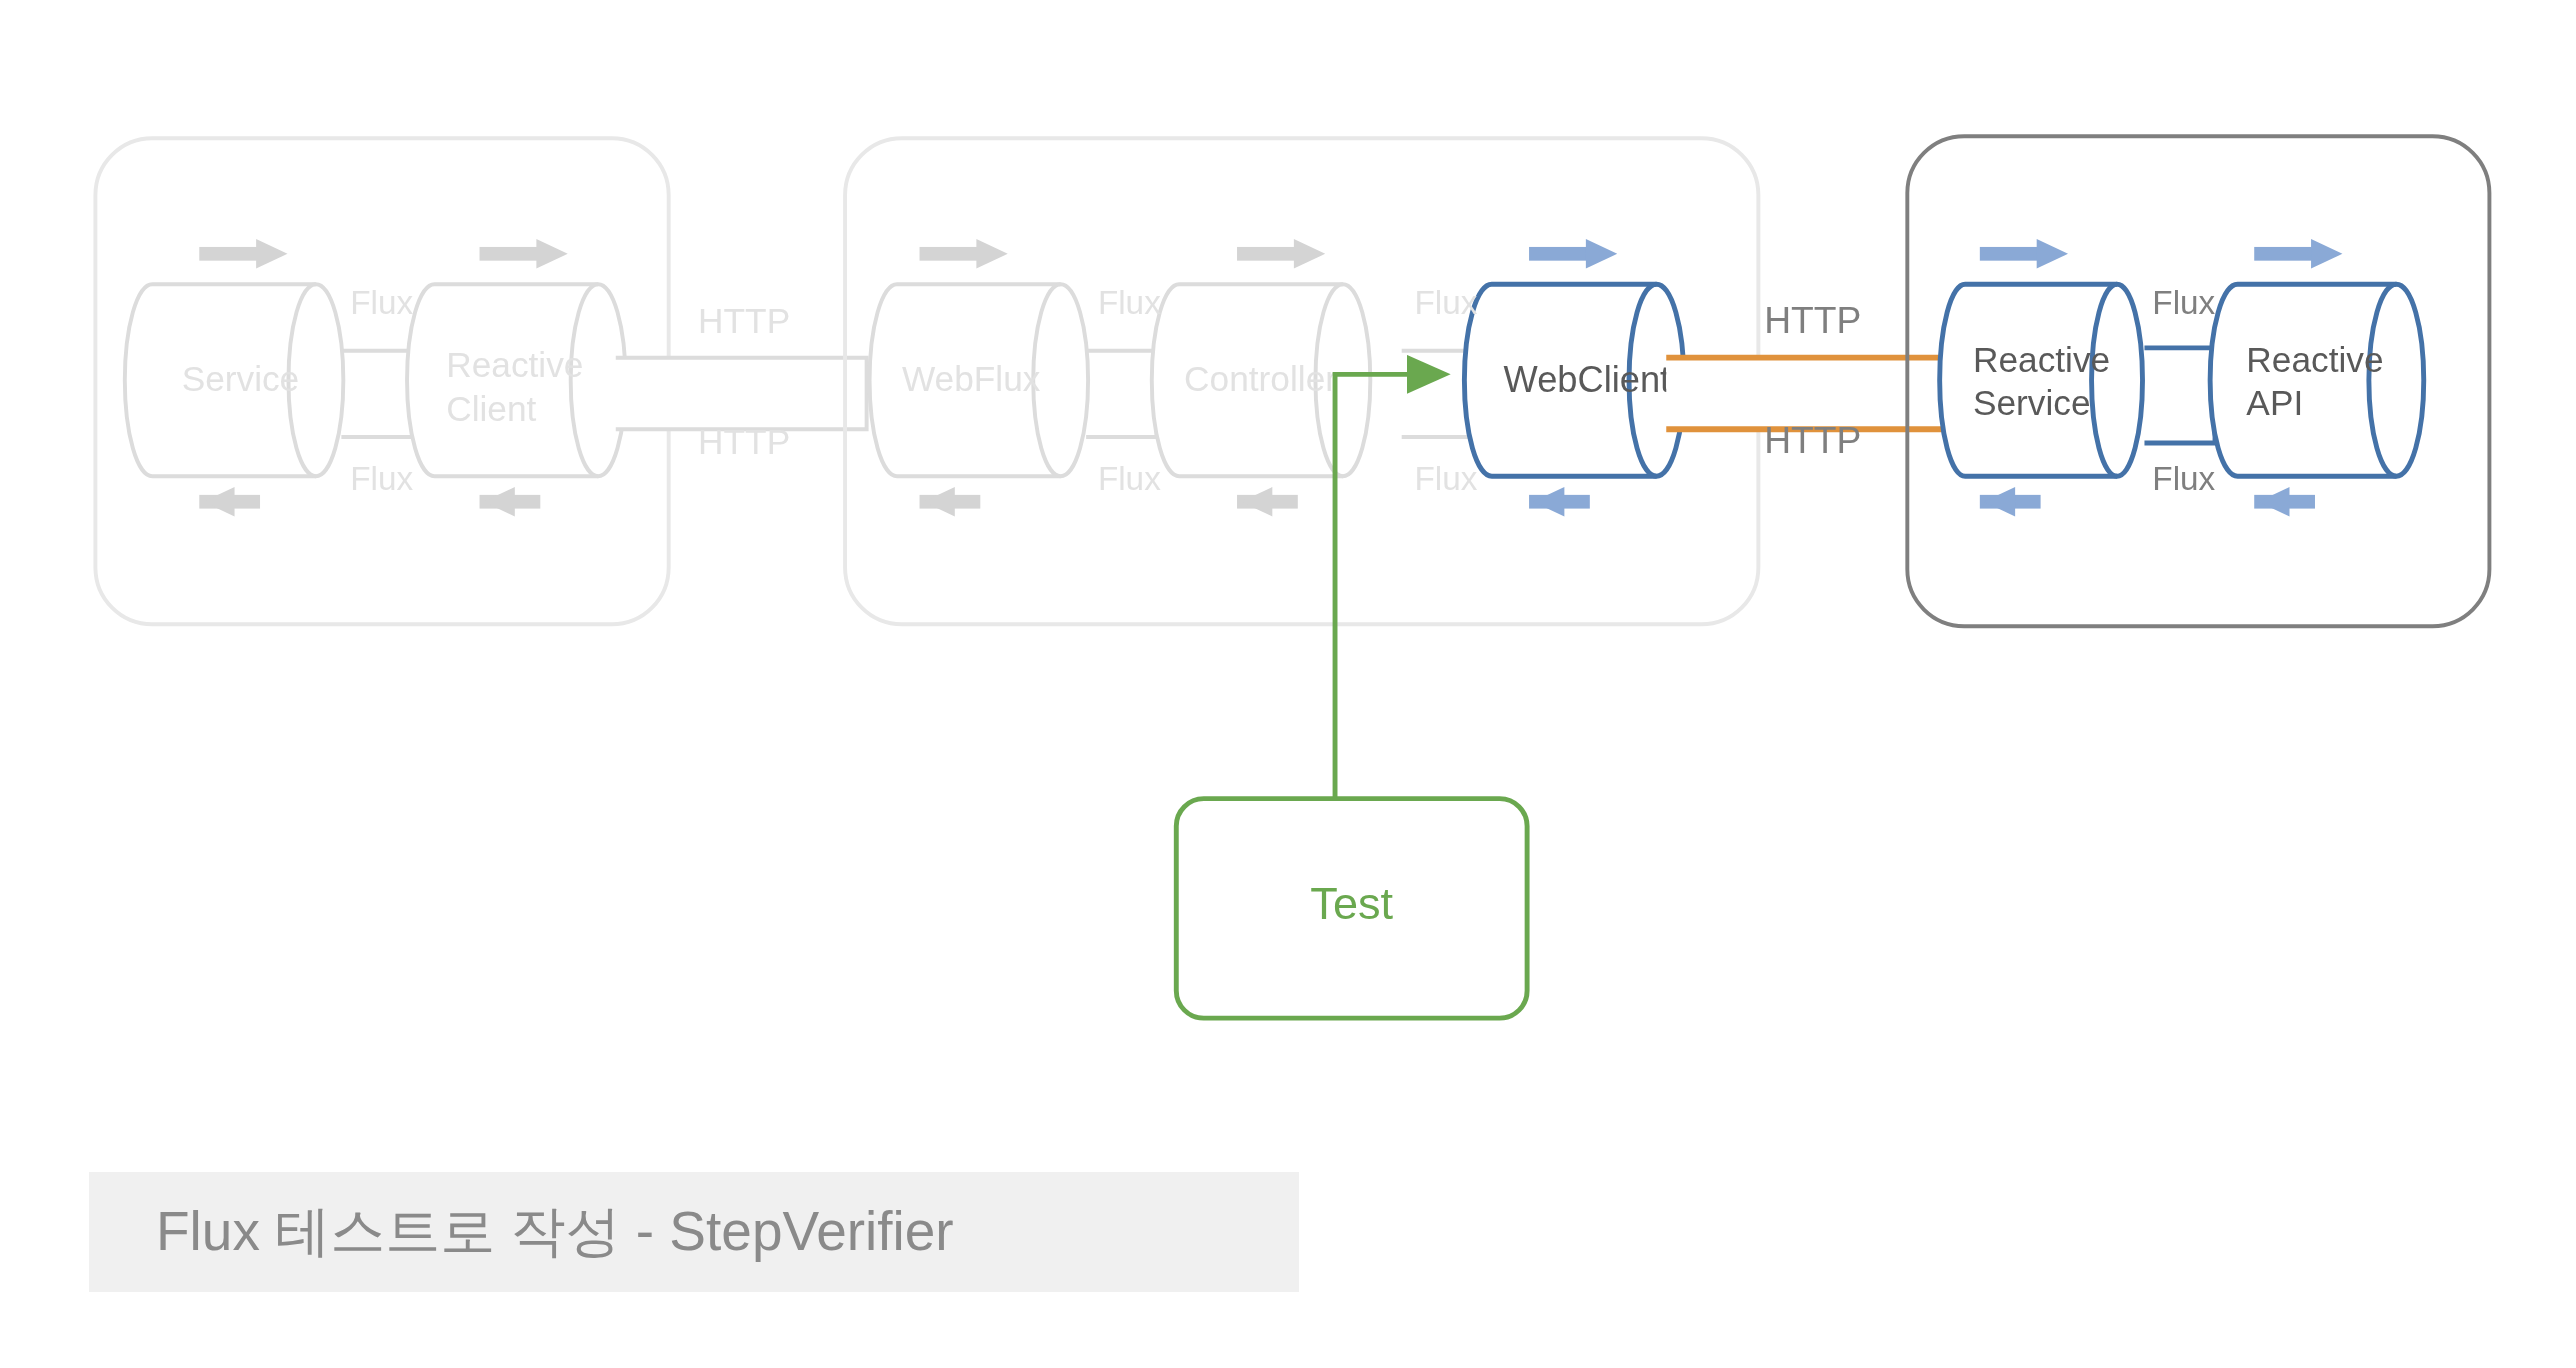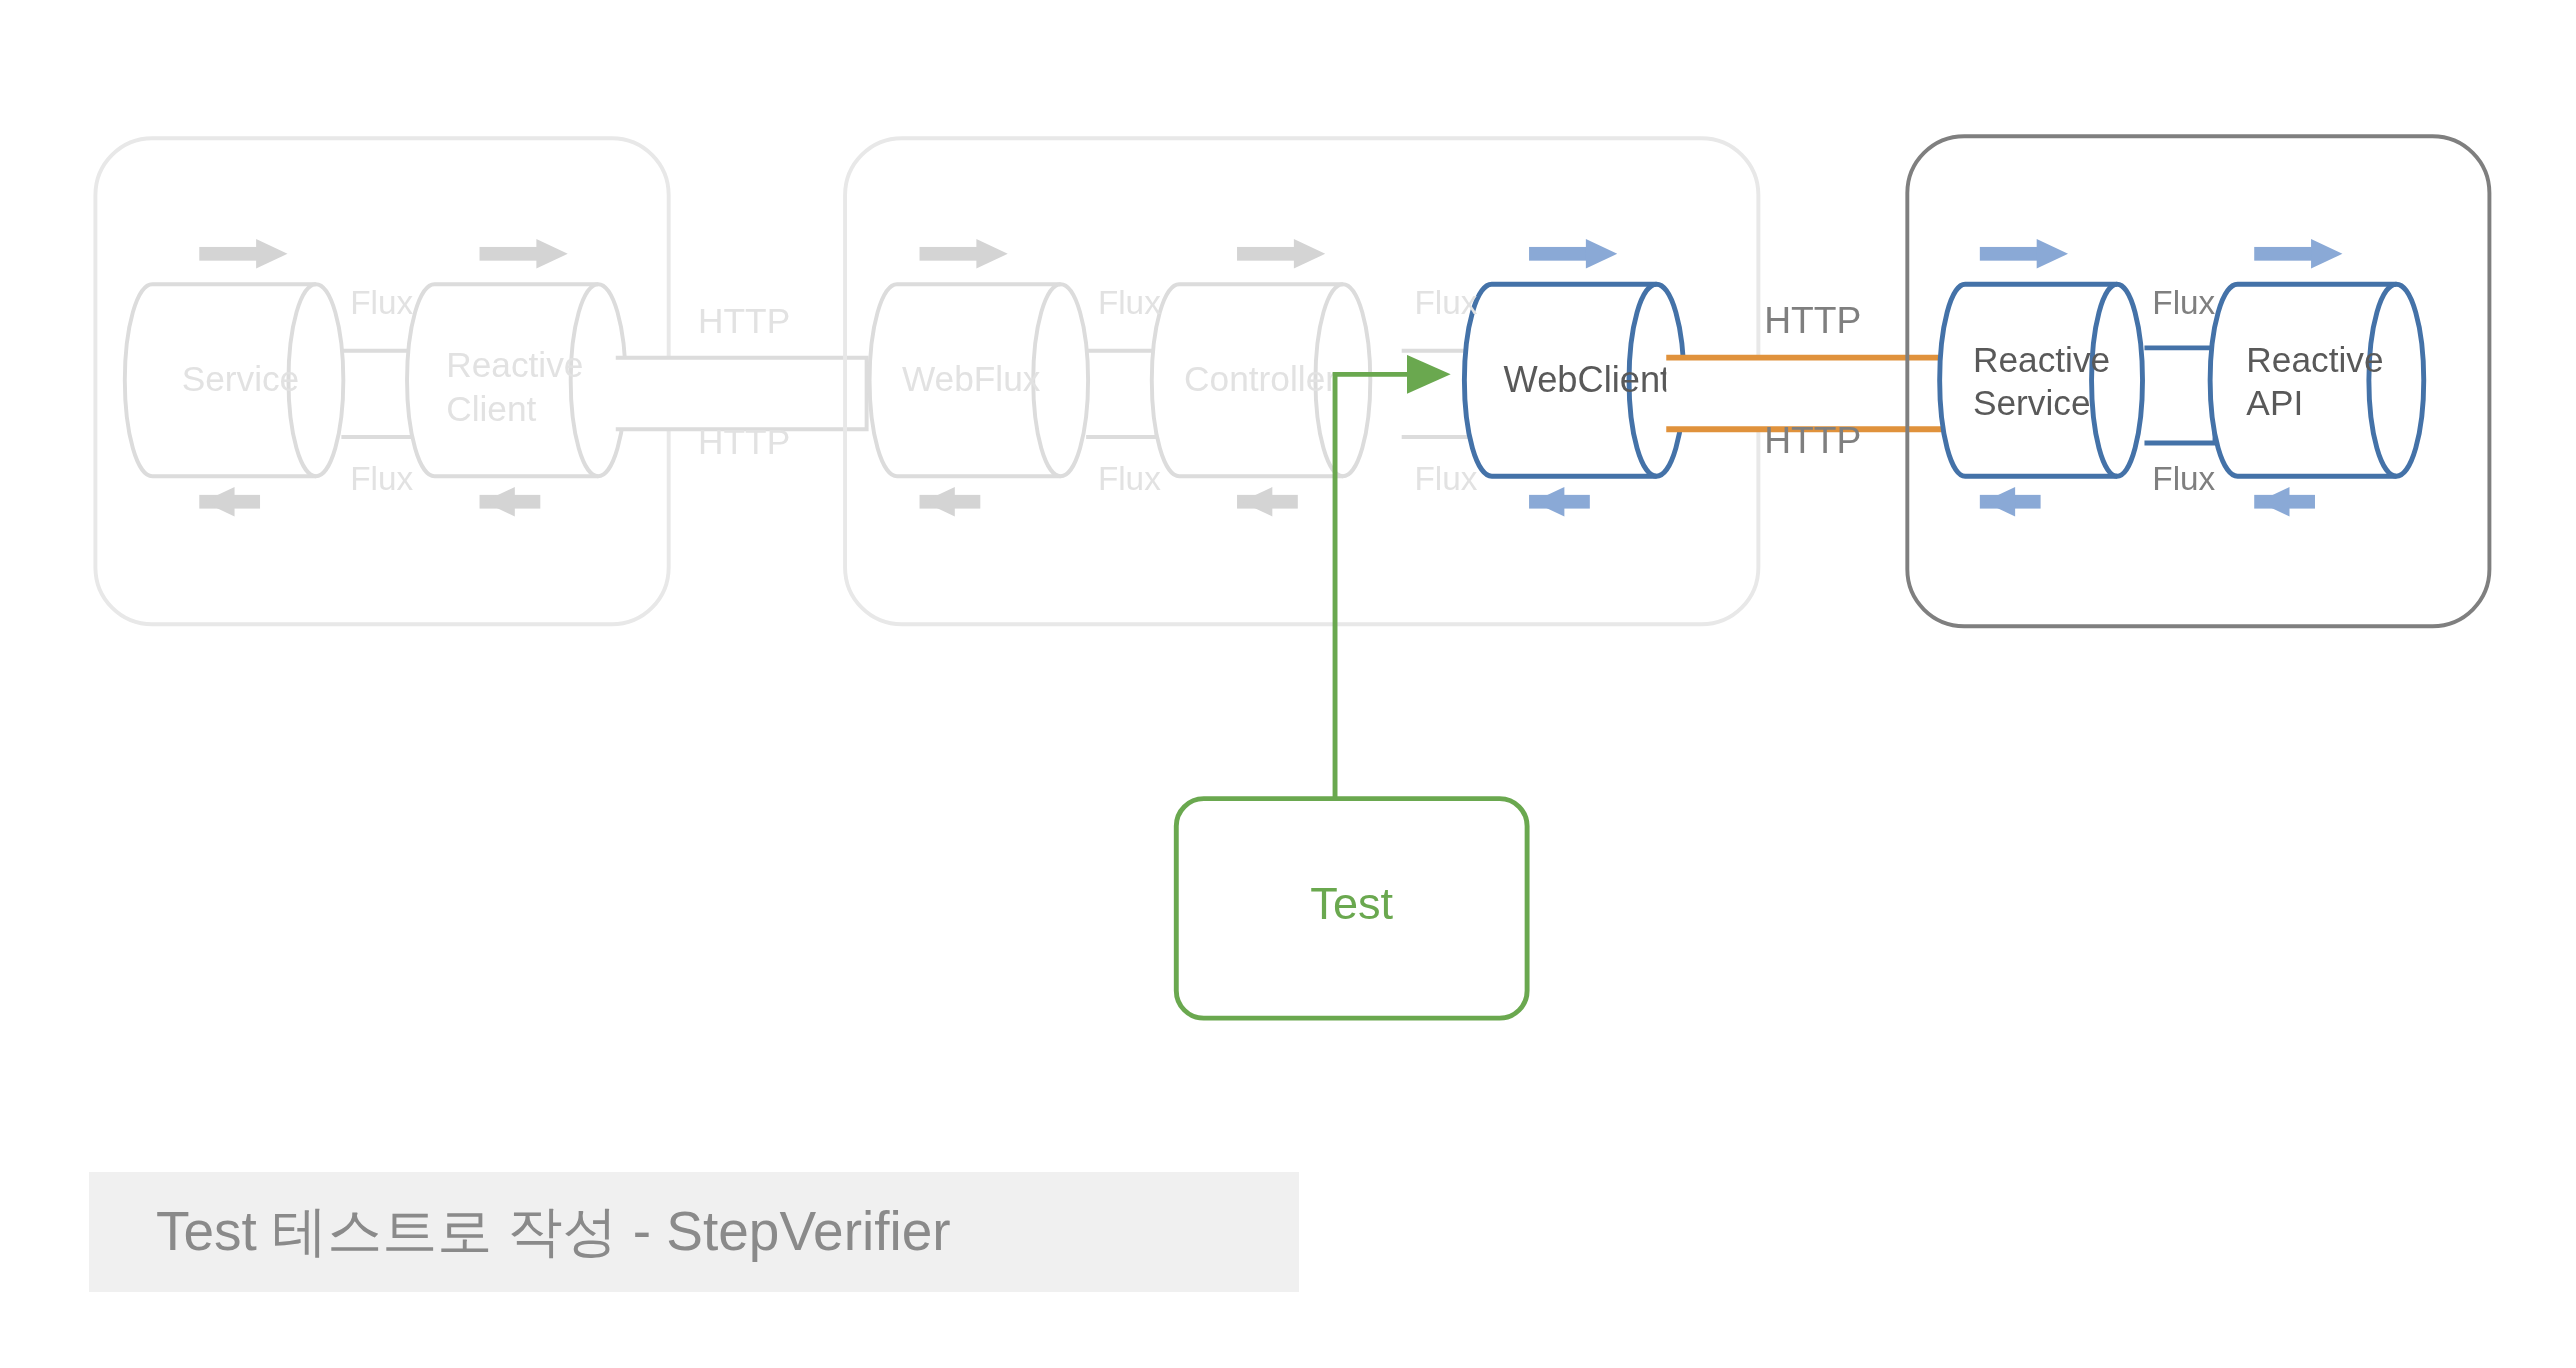--- a/index.html
+++ b/index.html
@@ -227,17 +227,17 @@
     </g>
 
     <g>
       <rect x="1200" y="815" width="358" height="224" rx="28" ry="28" fill="#ffffff" stroke="#6aa84f" stroke-width="5"></rect>
       <text x="1379" y="938" font-size="46" fill="#6aa84f" text-anchor="middle">Test</text>
     </g>
 
   </svg>
 
   <div class="caption-band">
-    <span class="caption-text">Test 테스트로 작성 - StepVerifier</span>
+    <span class="caption-text">Flux 테스트로 작성 - StepVerifier</span>
   </div>
 
 </div>
 
 
 </body></html>

